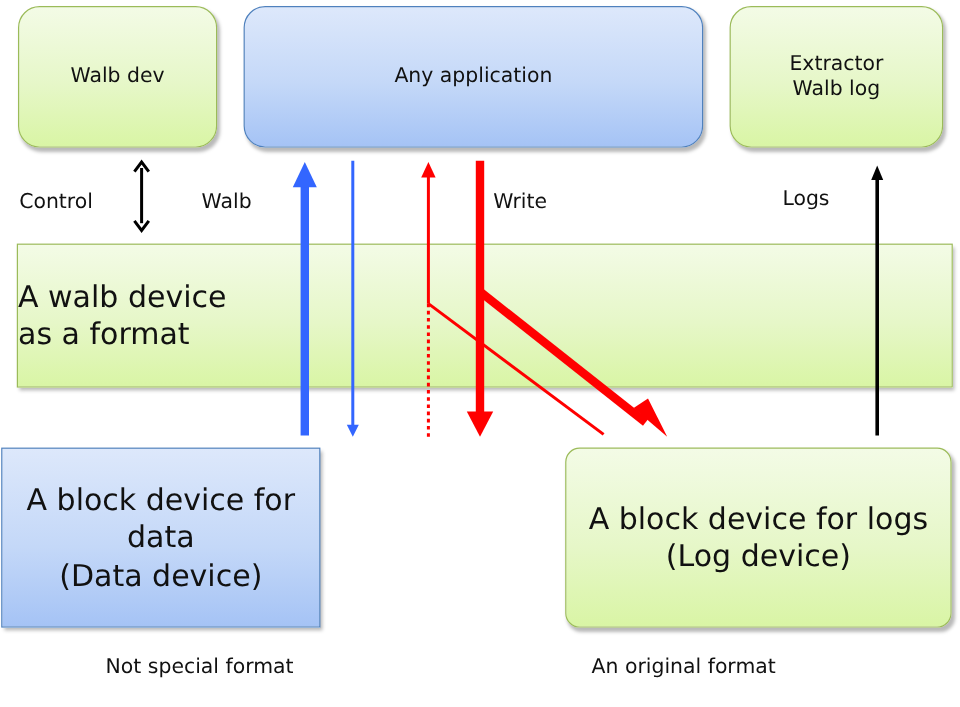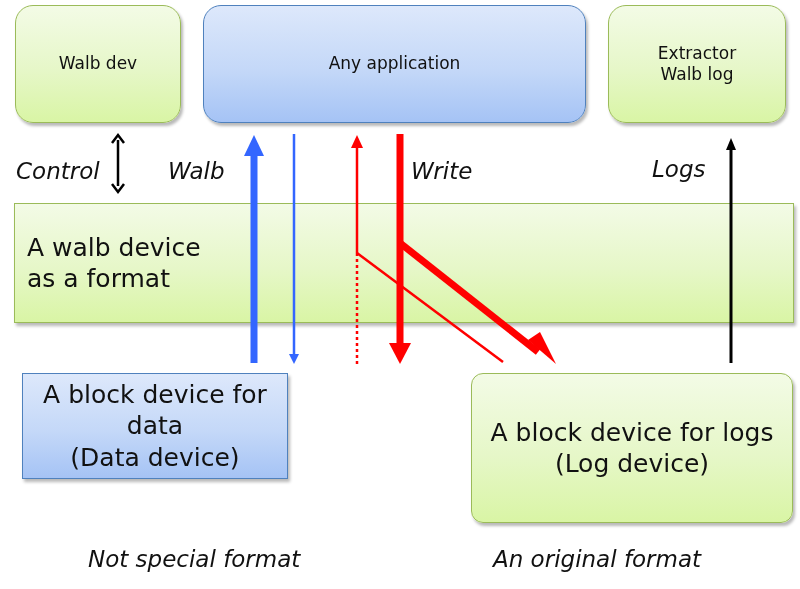--- a/index.html
+++ b/index.html
@@ -6,23 +6,23 @@
   body { width: 800px; height: 589px; position: relative; overflow: hidden;
          font-family: "DejaVu Sans", sans-serif; color: #111; }
   .box { position: absolute; box-sizing: border-box; display: flex; flex-direction: column;
          align-items: center; justify-content: center; text-align: center; line-height: 1.25; }
   .green { background: linear-gradient(to bottom, #f3fbe6 0%, #e6f7c8 55%, #d9f5a5 100%);
            border: 1.5px solid #9bbb59; box-shadow: 2px 3px 3px rgba(0,0,0,0.28); }
   .blue  { background: linear-gradient(to bottom, #dde8fb 0%, #c4d8f8 55%, #a5c3f5 100%);
            border: 1.5px solid #4f81bd; box-shadow: 2px 3px 3px rgba(0,0,0,0.28); }
   .rounded { border-radius: 18px; }
   .top-text { font-size: 17px; }
-  .mid-text { font-size: 25px; align-items: flex-start; text-align: left; padding-left: 12px; }
+  .mid-text { font-size: 25px; align-items: flex-start; text-align: left; }
   .bot-text { font-size: 25px; }
-  .label { position: absolute; font-size: 23px; white-space: nowrap; font-style: italic; }
+  .label { position: absolute; font-size: 17px; white-space: nowrap; }
   svg.arrows { position: absolute; left: 0; top: 0; }
 </style>
 </head>
 <body>
 
 <div class="box green rounded top-text" style="left:15px; top:5px; width:166px; height:118px;">
   <span>Walb dev</span>
 </div>
 
 <div class="box blue rounded top-text" style="left:203px; top:5px; width:383px; height:118px;">
@@ -32,21 +32,21 @@
 <div class="box green rounded top-text" style="left:608px; top:5px; width:178px; height:118px;">
   <span>Extractor</span>
   <span>Walb log</span>
 </div>
 
 <div class="box green mid-text" style="left:14px; top:203px; width:780px; height:120px;">
   <span>A walb device</span>
   <span>as a format</span>
 </div>
 
-<div class="box blue bot-text" style="left:22px; top:373px; width:266px; height:106px;">
+<div class="box blue bot-text" style="left:1px; top:373px; width:266px; height:150px;">
   <span>A block device for data</span>
   <span>(Data device)</span>
 </div>
 
 <div class="box green bot-text" style="left:471px; top:373px; width:322px; height:150px;border-radius:12px;">
   <span>A block device for logs</span>
   <span>(Log device)</span>
 </div>
 
 <div class="label" style="left:16px; top:158px;">Control</div>

